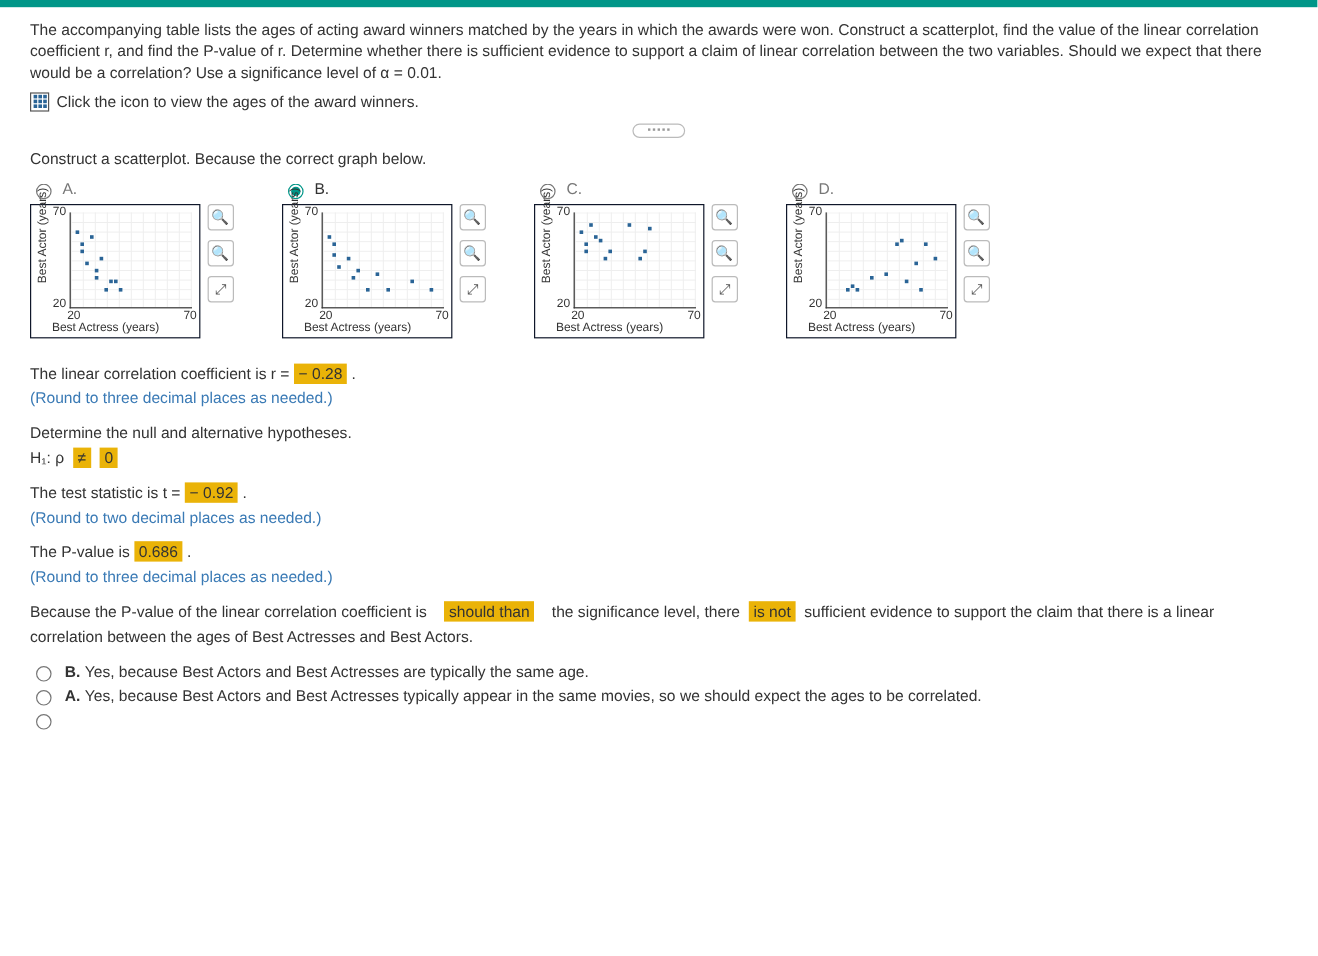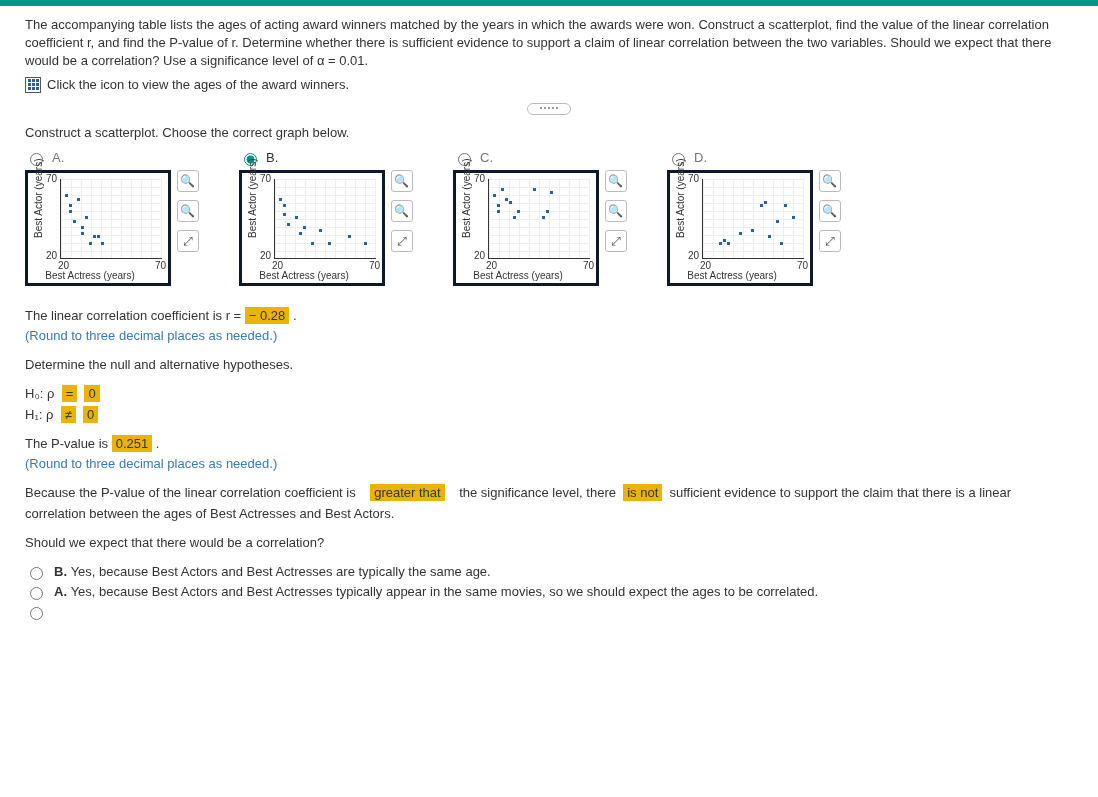--- a/index.html
+++ b/index.html
@@ -69,21 +69,21 @@
     accent-color: #009688;
   }
   .chart-area {
     display: flex;
     gap: 6px;
   }
   .chart-box {
     position: relative;
     width: 140px;
     height: 110px;
-    border: 3px solid #0f172a;
+    border: 1px solid #0f172a;
     background: #fff;
   }
   .chart-inner {
     position: absolute;
     left: 32px;
     top: 6px;
     right: 6px;
     bottom: 24px;
     border-left: 1px solid #333;
     border-bottom: 1px solid #333;
@@ -219,21 +219,21 @@
         <span></span>
         <span></span>
         <span></span>
         <span></span>
     </span>
     <span>Click the icon to view the ages of the award winners.</span>
   </div>
 
   <span class="sep-pill"></span>
 
-  <div class="prompt">Construct a scatterplot. Choose the correct graph below.</div>
+  <div class="prompt">Construct a scatterplot. Because the correct graph below.</div>
 
   <div class="options-row">
 
     <div class="option">
       <label class="option-header">
         <input type="radio" name="scatter" style="">
         <span>A.</span>
       </label>
       <div class="chart-area">
         <div class="chart-box">
@@ -376,48 +376,47 @@
   </div>
 
   <div class="answer-block">
     <span>The linear correlation coefficient is r = </span>
     <span class="filled">− 0.28</span> .<br>
     <span class="hint">(Round to three decimal places as needed.)</span>
   </div>
 
   <div class="answer-block">
     <div>Determine the null and alternative hypotheses.</div>
-    <div style="margin-top:8px;">
-      <span>H₀: ρ</span>
-      &nbsp;<span class="filled">=</span>&nbsp;
-      <span class="filled">0</span>
-    </div>
     <div>
       <span>H₁: ρ</span>
       &nbsp;<span class="filled">≠</span>&nbsp;
       <span class="filled">0</span>
     </div>
   </div>
 
+  <div class="answer-block">
+    <span>The test statistic is t = </span>
+    <span class="filled">− 0.92</span> .<br>
+    <span class="hint">(Round to two decimal places as needed.)</span>
+  </div>
 
   <div class="answer-block">
     <span>The P-value is </span>
-    <span class="filled">0.251</span> .<br>
+    <span class="filled">0.686</span> .<br>
     <span class="hint">(Round to three decimal places as needed.)</span>
   </div>
 
   <div class="answer-block">
     <span>Because the P-value of the linear correlation coefficient is</span>
-    &nbsp;&nbsp;&nbsp;<span class="filled">greater that</span>&nbsp;&nbsp;&nbsp;
+    &nbsp;&nbsp;&nbsp;<span class="filled">should than</span>&nbsp;&nbsp;&nbsp;
     <span>the significance level, there</span>
     &nbsp;<span class="filled">is not</span>&nbsp;
     <span>sufficient evidence to support the claim that there is a linear correlation between the ages of Best Actresses and Best Actors.</span>
   </div>
 
-  <div class="answer-block">Should we expect that there would be a correlation?</div>
 
   <div class="final-options">
     <label>
       <input type="radio" name="final" style="">
       <span><b>B.</b>&nbsp;<span>Yes, because Best Actors and Best Actresses are typically the same age.</span></span>
     </label>
     <label>
       <input type="radio" name="final" style="">
       <span><b>A.</b>&nbsp;<span>Yes, because Best Actors and Best Actresses typically appear in the same movies, so we should expect the ages to be correlated.</span></span>
     </label>

